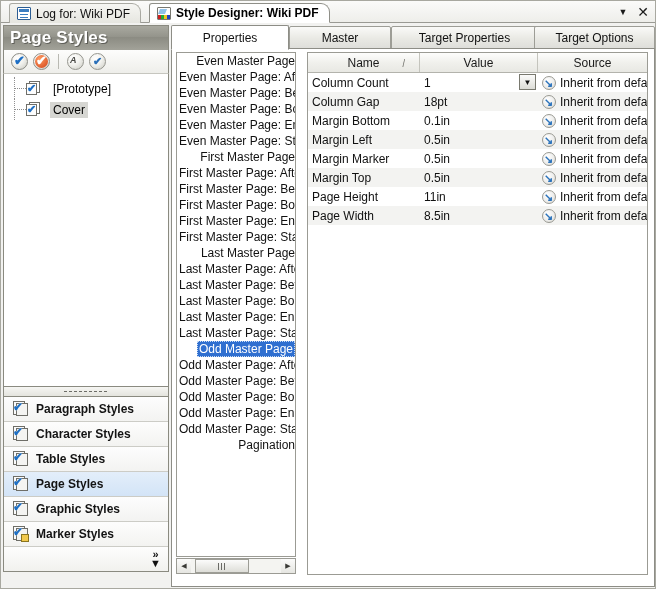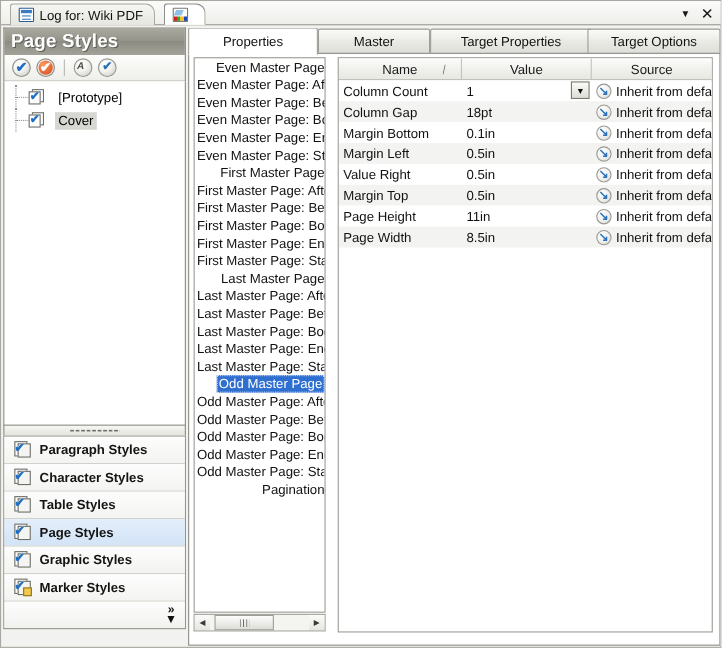--- a/index.html
+++ b/index.html
@@ -589,20 +589,21 @@
 
 <div id="app">
 
   <div class="winbar">
     <div class="wintab inactive">
       <span class="tabicon log"></span>
       <span>Log for: Wiki PDF</span>
     </div>
     <div class="wintab active">
       <span class="tabicon designer"></span>
+      <span>Style Designer: Wiki PDF</span>
     </div>
     <div class="winctl menu">▼</div>
     <div class="winctl close">✕</div>
   </div>
 
   <div class="leftpanel">
 
     <div class="panelheader">
       <span>Page Styles</span>
     </div>
@@ -881,21 +882,21 @@
           <div class="pcell c3">
             <span class="srcicon">
                 <span class="ring"></span>
                 <span class="arrow">↘</span>
               </span>
             <span>Inherit from defau</span>
           </div>
         </div>
 
         <div class="prow">
-          <div class="pcell c1">Value Right</div>
+          <div class="pcell c1">Margin Marker</div>
           <div class="pcell c2">
             <span>0.5in</span>
           </div>
           <div class="pcell c3">
             <span class="srcicon">
                 <span class="ring"></span>
                 <span class="arrow">↘</span>
               </span>
             <span>Inherit from defau</span>
           </div>

